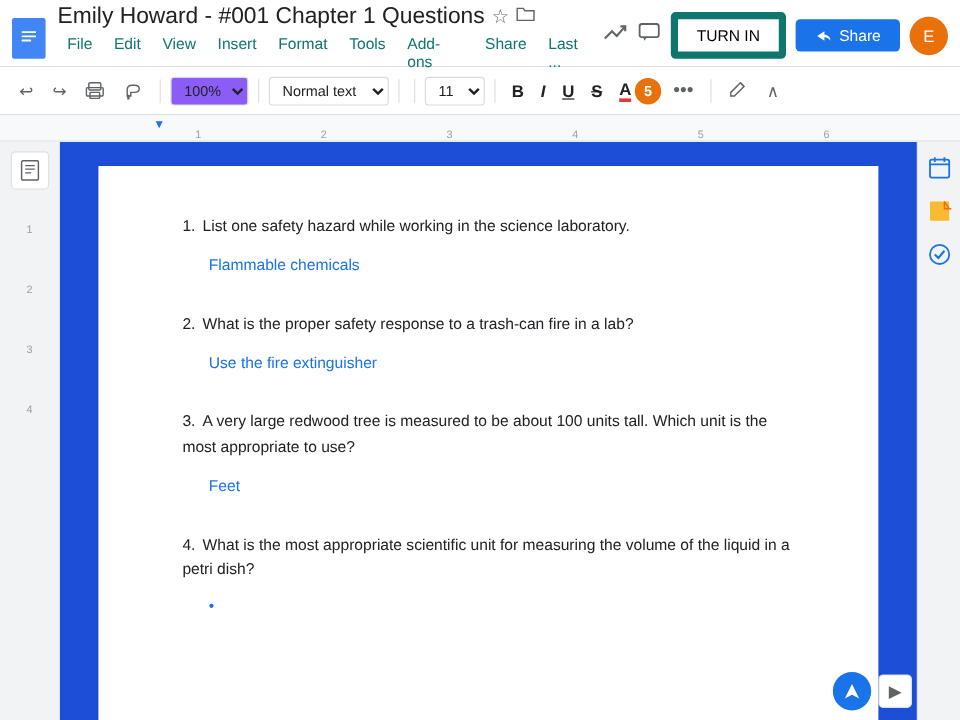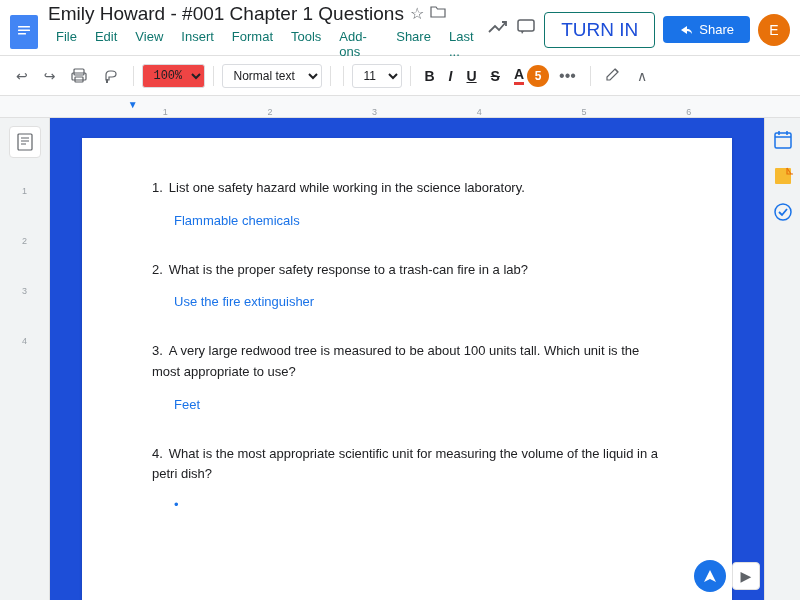--- a/index.html
+++ b/index.html
@@ -38,22 +38,22 @@
     }
     .menu-item {
       padding: 2px 8px; cursor: pointer; border-radius: 3px;
     }
     #right-buttons {
       display: flex; align-items: center; gap: 8px;
       padding-bottom: 4px;
     }
     #trend-icon, #comment-icon { color: #5f6368; font-size: 18px; cursor: pointer; }
     #turn-in-btn {
-      background: #fff; border: 1px solid #0f766e; color: #1d4ed8;
-      padding: 6px 16px; border-radius: 4px; font-size: 19px; cursor: pointer;
+      background: #fff; border: 6px solid #0f766e; color: #000000;
+      padding: 6px 16px; border-radius: 4px; font-size: 13px; cursor: pointer;
       font-weight: 500;
     }
     #share-btn {
       background: #1a73e8; color: #fff; border: none;
       padding: 6px 16px; border-radius: 4px; font-size: 13px; cursor: pointer;
       display: flex; align-items: center; gap: 6px; font-weight: 500;
     }
     #avatar {
       width: 32px; height: 32px; border-radius: 50%;
       background: #e8710a; display: flex; align-items: center; justify-content: center;
@@ -69,21 +69,21 @@
       gap: 4px;
       height: 40px;
     }
     .toolbar-btn {
       padding: 4px 6px; cursor: pointer; border-radius: 3px; color: #5f6368;
       font-size: 14px; display: flex; align-items: center; border: none; background: none;
     }
     .toolbar-separator { width: 1px; height: 20px; background: #e0e0e0; margin: 0 4px; }
     #zoom-select {
       border: 1px solid #dadce0; border-radius: 3px; padding: 3px 6px;
-      font-size: 12px; cursor: pointer; background: #ef4444; color: #202124; font-family: Liberation Mono, monospace;
+      font-size: 12px; cursor: pointer; background: #8b5cf6; color: #202124;
     }
     #style-select {
       border: 1px solid #dadce0; border-radius: 3px; padding: 3px 6px;
       font-size: 12px; cursor: pointer; background: #fff; color: #202124; width: 100px;
     }
     #font-select {
       border: 1px solid #dadce0; border-radius: 3px; padding: 3px 6px;
       font-size: 12px; cursor: pointer; background: #fff; color: #202124; width: 80px;
     }
     #font-size-select {

